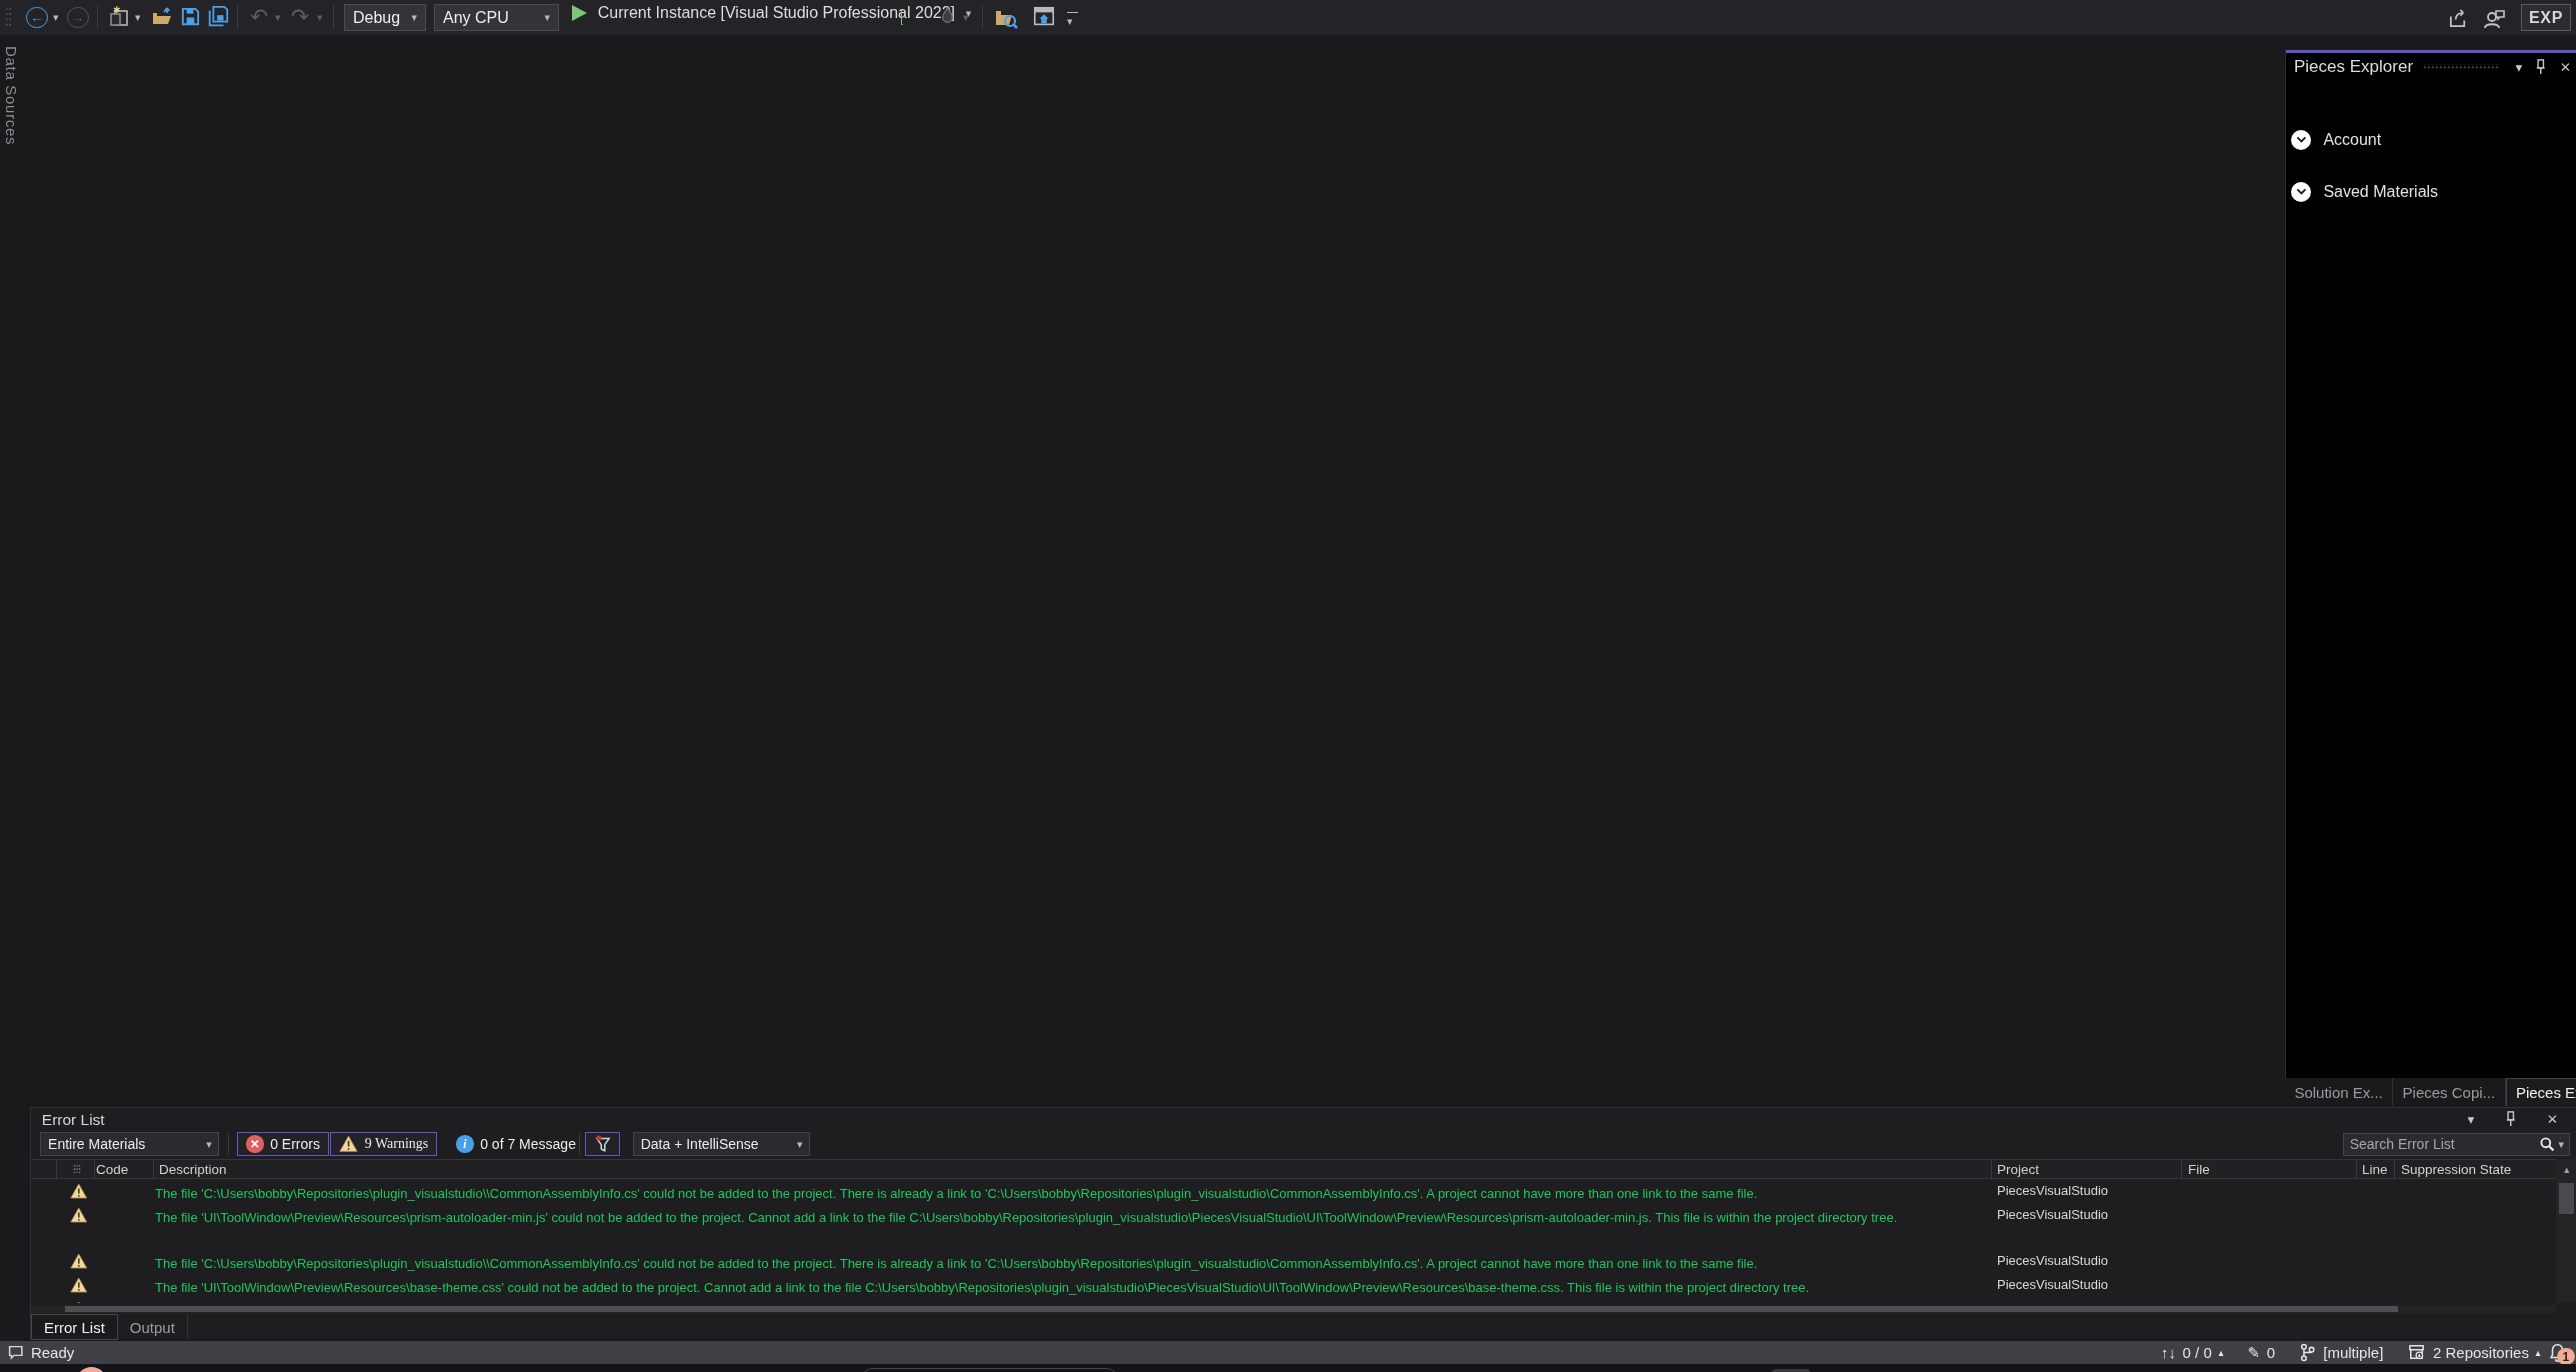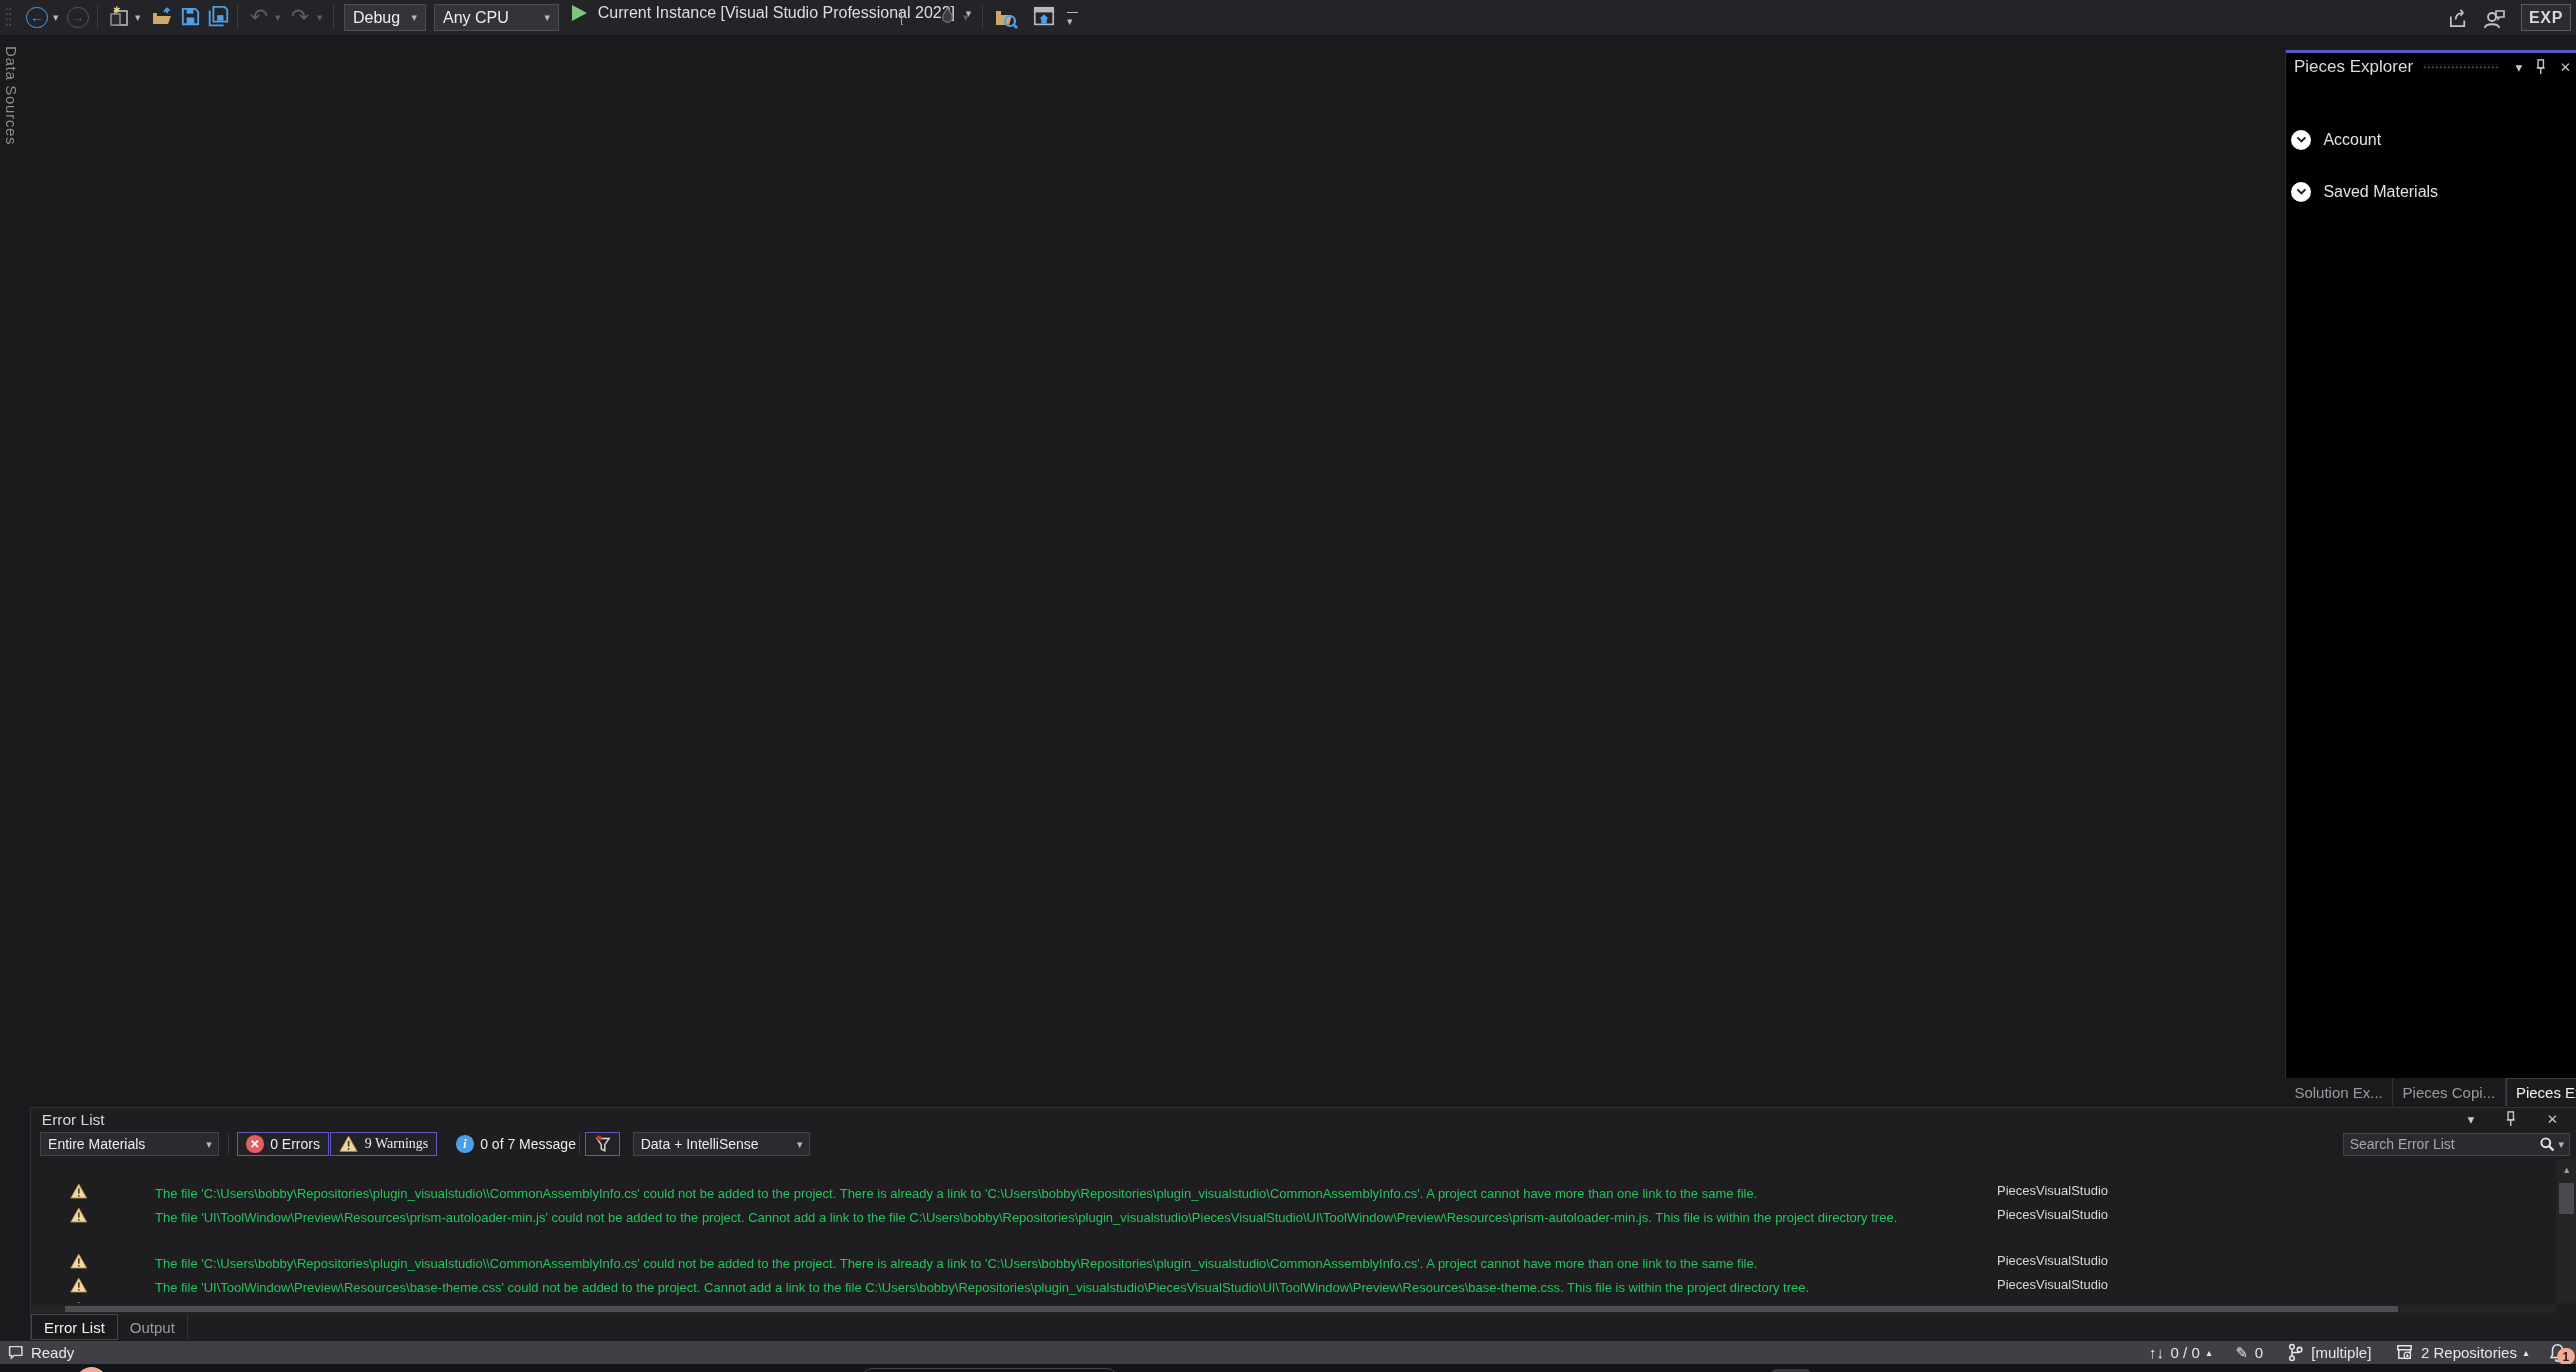--- a/index.html
+++ b/index.html
@@ -334,20 +334,36 @@
       <div id="search-box">
         <input type="text" placeholder="Search Error List" style="">
         <svg width="16" height="16" viewBox="0 0 20 20">
           <circle cx="8.5" cy="8.5" r="5.5" fill="none" stroke="#e8e8e8" stroke-width="2.4"></circle>
           <path d="M12.5 12.5 L18 18" stroke="#e8e8e8" stroke-width="2.8"></path>
         </svg>
         <span class="tb-chevron" style="margin-left:4px;">▾</span>
       </div>
     </div>
 
+    <div id="grid-header" class="abs">
+      <div class="col-line" style="left:25px;"></div>
+      <div class="col-line" style="left:63px;"></div>
+      <div class="hdr-grip"></div>
+      <div class="col-line" style="left:122px;"></div>
+      <div class="col-label" style="left:65px;">Code</div>
+      <div class="col-label" style="left:128px;">Description</div>
+      <div class="col-line" style="left:1960px;"></div>
+      <div class="col-label" style="left:1966px;">Project</div>
+      <div class="col-line" style="left:2150px;"></div>
+      <div class="col-label" style="left:2157px;">File</div>
+      <div class="col-line" style="left:2325px;"></div>
+      <div class="col-label" style="left:2331px;">Line</div>
+      <div class="col-line" style="left:2363px;"></div>
+      <div class="col-label" style="left:2370px;">Suppression State</div>
+    </div>
 
     <div id="rows-clip" class="abs">
       <div class="erow" style="height:24px;">
         <svg class="cell-icon" width="17.5" height="16" viewBox="0 0 20 18">
           <path d="M10 1 L19 17 H1 Z" fill="#f0d7a3" stroke="#b68f4c" stroke-width="1"></path>
           <rect x="9.2" y="6" width="1.8" height="6" fill="#4a3a18"></rect>
             <rect x="9.2" y="13.6" width="1.8" height="1.8" fill="#4a3a18"></rect>
         </svg>
         <div class="cell-desc">The file 'C:\Users\bobby\Repositories\plugin_visualstudio\\CommonAssemblyInfo.cs' could not be added to the project.  There is already a link to 'C:\Users\bobby\Repositories\plugin_visualstudio\CommonAssemblyInfo.cs'. A project cannot have more than one link to the same file.</div>
         <div class="cell-project">PiecesVisualStudio</div>
@@ -421,21 +437,21 @@
     </div>
     <div class="sb-item" style="margin-right:24px;">
       <svg width="17.5" height="19" viewBox="0 0 18 20">
         <circle cx="5" cy="4" r="2.4" fill="none" stroke="#e6e6e6" stroke-width="1.6"></circle>
         <circle cx="13" cy="7" r="2.4" fill="none" stroke="#e6e6e6" stroke-width="1.6"></circle>
         <circle cx="5" cy="16" r="2.4" fill="none" stroke="#e6e6e6" stroke-width="1.6"></circle>
         <path d="M5 6.5 V13.5 M5 11 C5 9 13 11 13 9.5" fill="none" stroke="#e6e6e6" stroke-width="1.6"></path>
       </svg>
       <span>[multiple]</span>
     </div>
-    <div class="sb-item" style="margin-right:19px;">
+    <div class="sb-item" style="margin-right:7px;">
       <svg width="19" height="19" viewBox="0 0 20 20">
         <path d="M3 3 H17 V7 H3 Z M4 7 V16 H16 V7" fill="none" stroke="#e6e6e6" stroke-width="1.6"></path>
         <circle cx="13" cy="13" r="3.4" fill="#3f3f46" stroke="#e6e6e6" stroke-width="1.4"></circle>
         <path d="M13 11.5 V14.5 M11.8 13.3 L13 14.6 L14.2 13.3" fill="none" stroke="#e6e6e6" stroke-width="1.2"></path>
       </svg>
       <span>2 Repositories</span>
       <span class="sb-tri">▴</span>
     </div>
     <div class="sb-item" style="margin-right:9.4px;position:relative;">
       <svg width="19" height="20" viewBox="0 0 20 22">

